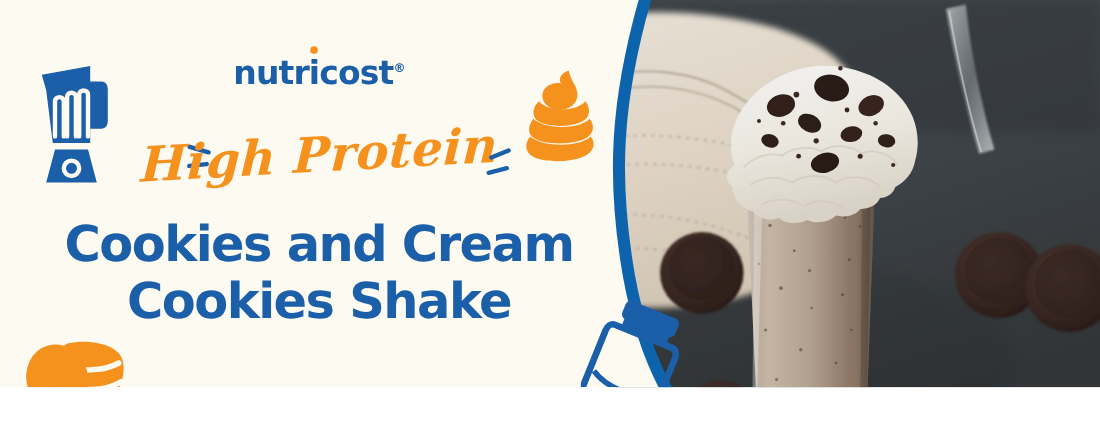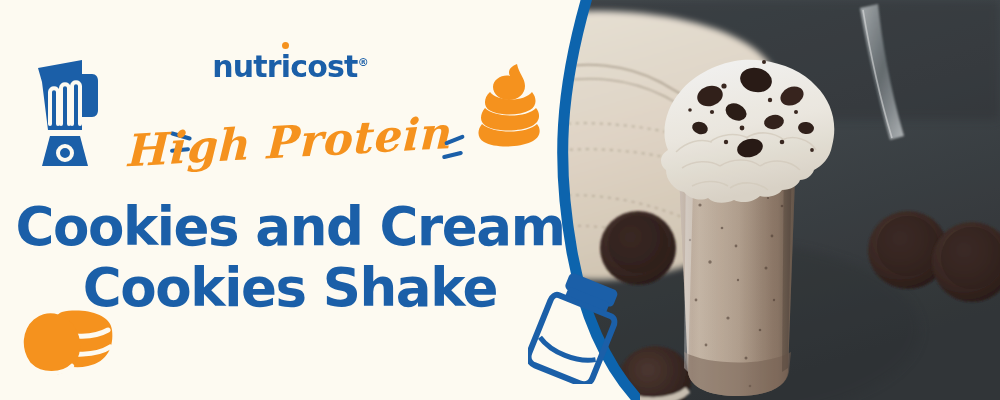--- a/index.html
+++ b/index.html
@@ -6,21 +6,21 @@
     margin: 0;
     padding: 0;
     background: #ffffff;
   }
   body {
     font-family: "Liberation Sans", sans-serif;
   }
   .banner {
     position: relative;
     width: 1000px;
-    height: 400px;
+    height: 352px;
     overflow: hidden;
     background: #fdfaf1;
   }
 
   
   .photo {
     position: absolute;
     top: 0;
     left: 560px;
     width: 440px;
@@ -123,21 +123,21 @@
   .ticks-right span:nth-child(2) { width: 21px; left: 2px; top: 20px; transform: rotate(-14deg); }
 
   .title {
     position: absolute;
     top: 196px;
     left: 0;
     width: 580px;
     text-align: center;
     font-family: "DejaVu Sans", sans-serif;
     font-weight: 700;
-    font-size: 53px;
+    font-size: 45px;
     line-height: 1.16;
     letter-spacing: -1.4px;
     color: #1b5fa8;
   }
   .title .l2 { display:block; }
 
   
   .icon {
     position: absolute;
   }

